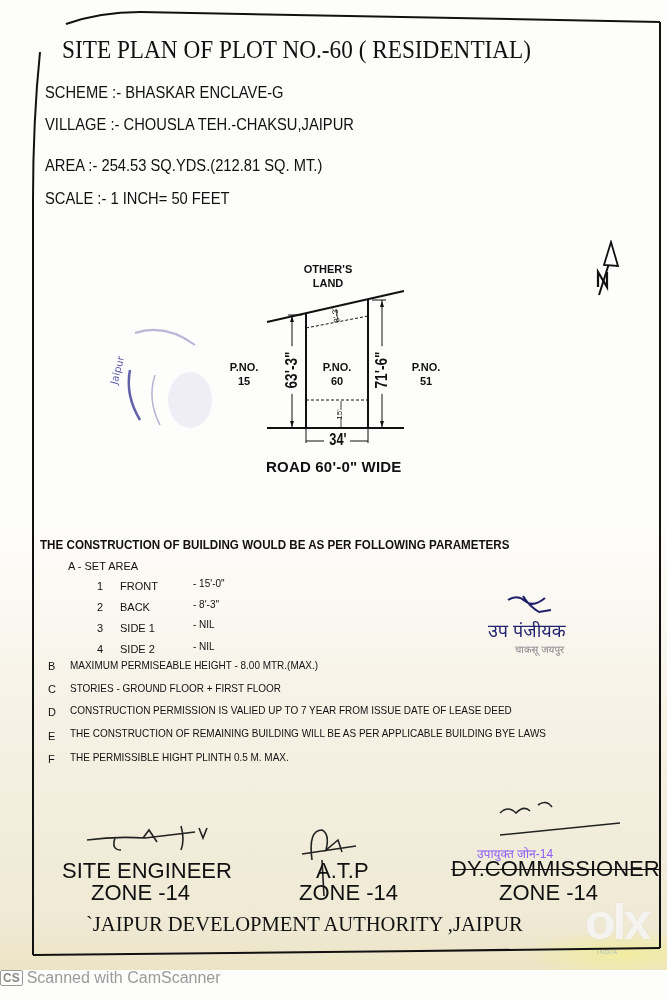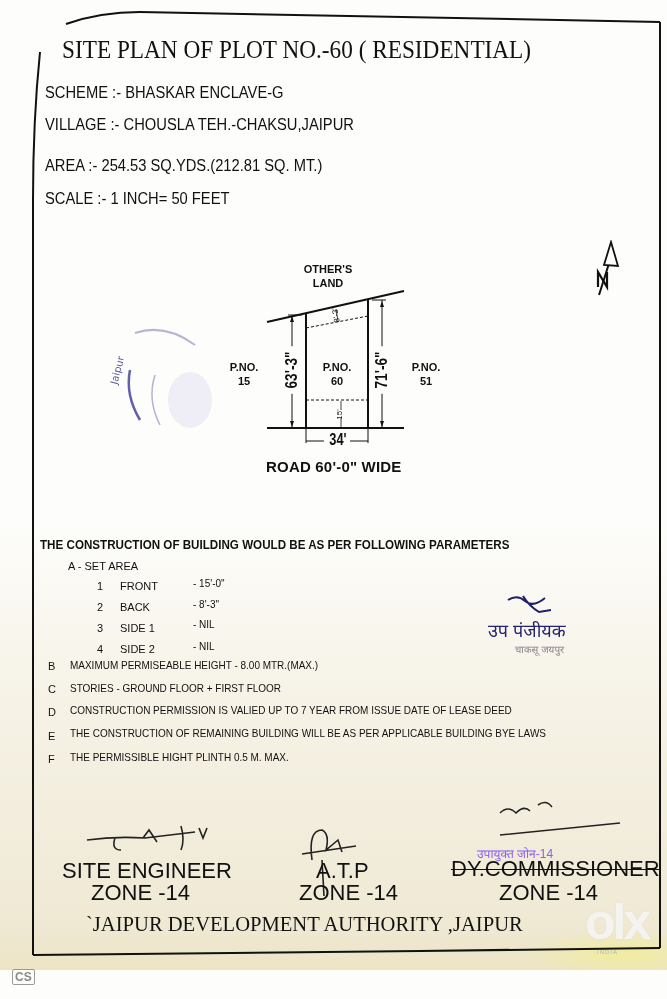--- a/index.html
+++ b/index.html
@@ -45,21 +45,21 @@
     .ptext { position: absolute; left: 70px; font-size: 10.5px; white-space: nowrap; transform: scaleX(0.95); transform-origin: left top; }
     .sig-title { position: absolute; font-size: 22px; white-space: nowrap; text-align: center; }
     .footer-org {
       position: absolute; left: 86px; top: 912px;
       font-family: "Liberation Serif", serif; font-size: 21px; white-space: nowrap;
       transform: scaleX(0.98); transform-origin: left top;
     }
     .stamp-text { position: absolute; color: #23236e; font-weight: normal; white-space: nowrap; }
     .hindi-small { position: absolute; color: #7a6f7a; font-size: 9px; white-space: nowrap; }
     .camscanner {
-      position: absolute; left: 12px; top: 969px; display: flex; align-items: center; gap: 4px;
+      position: absolute; left: 0; top: 969px; display: flex; align-items: center; gap: 4px;
       color: #9a9a9a; font-size: 16px;
     }
     .cs-badge {
       display: inline-block; border: 1.5px solid #9a9a9a; border-radius: 2px;
       font-size: 12px; font-weight: bold; padding: 0 2px; line-height: 14px; color: #8a8a8a;
     }
     .olx {
       position: absolute; left: 585px; top: 897px; font-size: 50px; font-weight: bold;
       color: rgba(255,255,255,0.7); letter-spacing: -3px; line-height: 1;
       text-shadow: 0 0 1px rgba(200,200,200,0.5);
@@ -220,13 +220,14 @@
 <div class="sig-title" style="left:451px; top:856px; text-decoration: line-through; text-decoration-thickness:1px;">DY.COMMISSIONER</div>
 <div class="sig-title" style="left:499px; top:880px;">ZONE -14</div>
 
 <div class="footer-org">`JAIPUR DEVELOPMENT AUTHORITY ,JAIPUR</div>
 
 <div class="olx">olx</div>
 <div class="olx-india">INDIA</div>
 
 <div class="camscanner">
   <span class="cs-badge">CS</span>
+  <span>Scanned with CamScanner</span>
 </div>
 
 </body></html>

